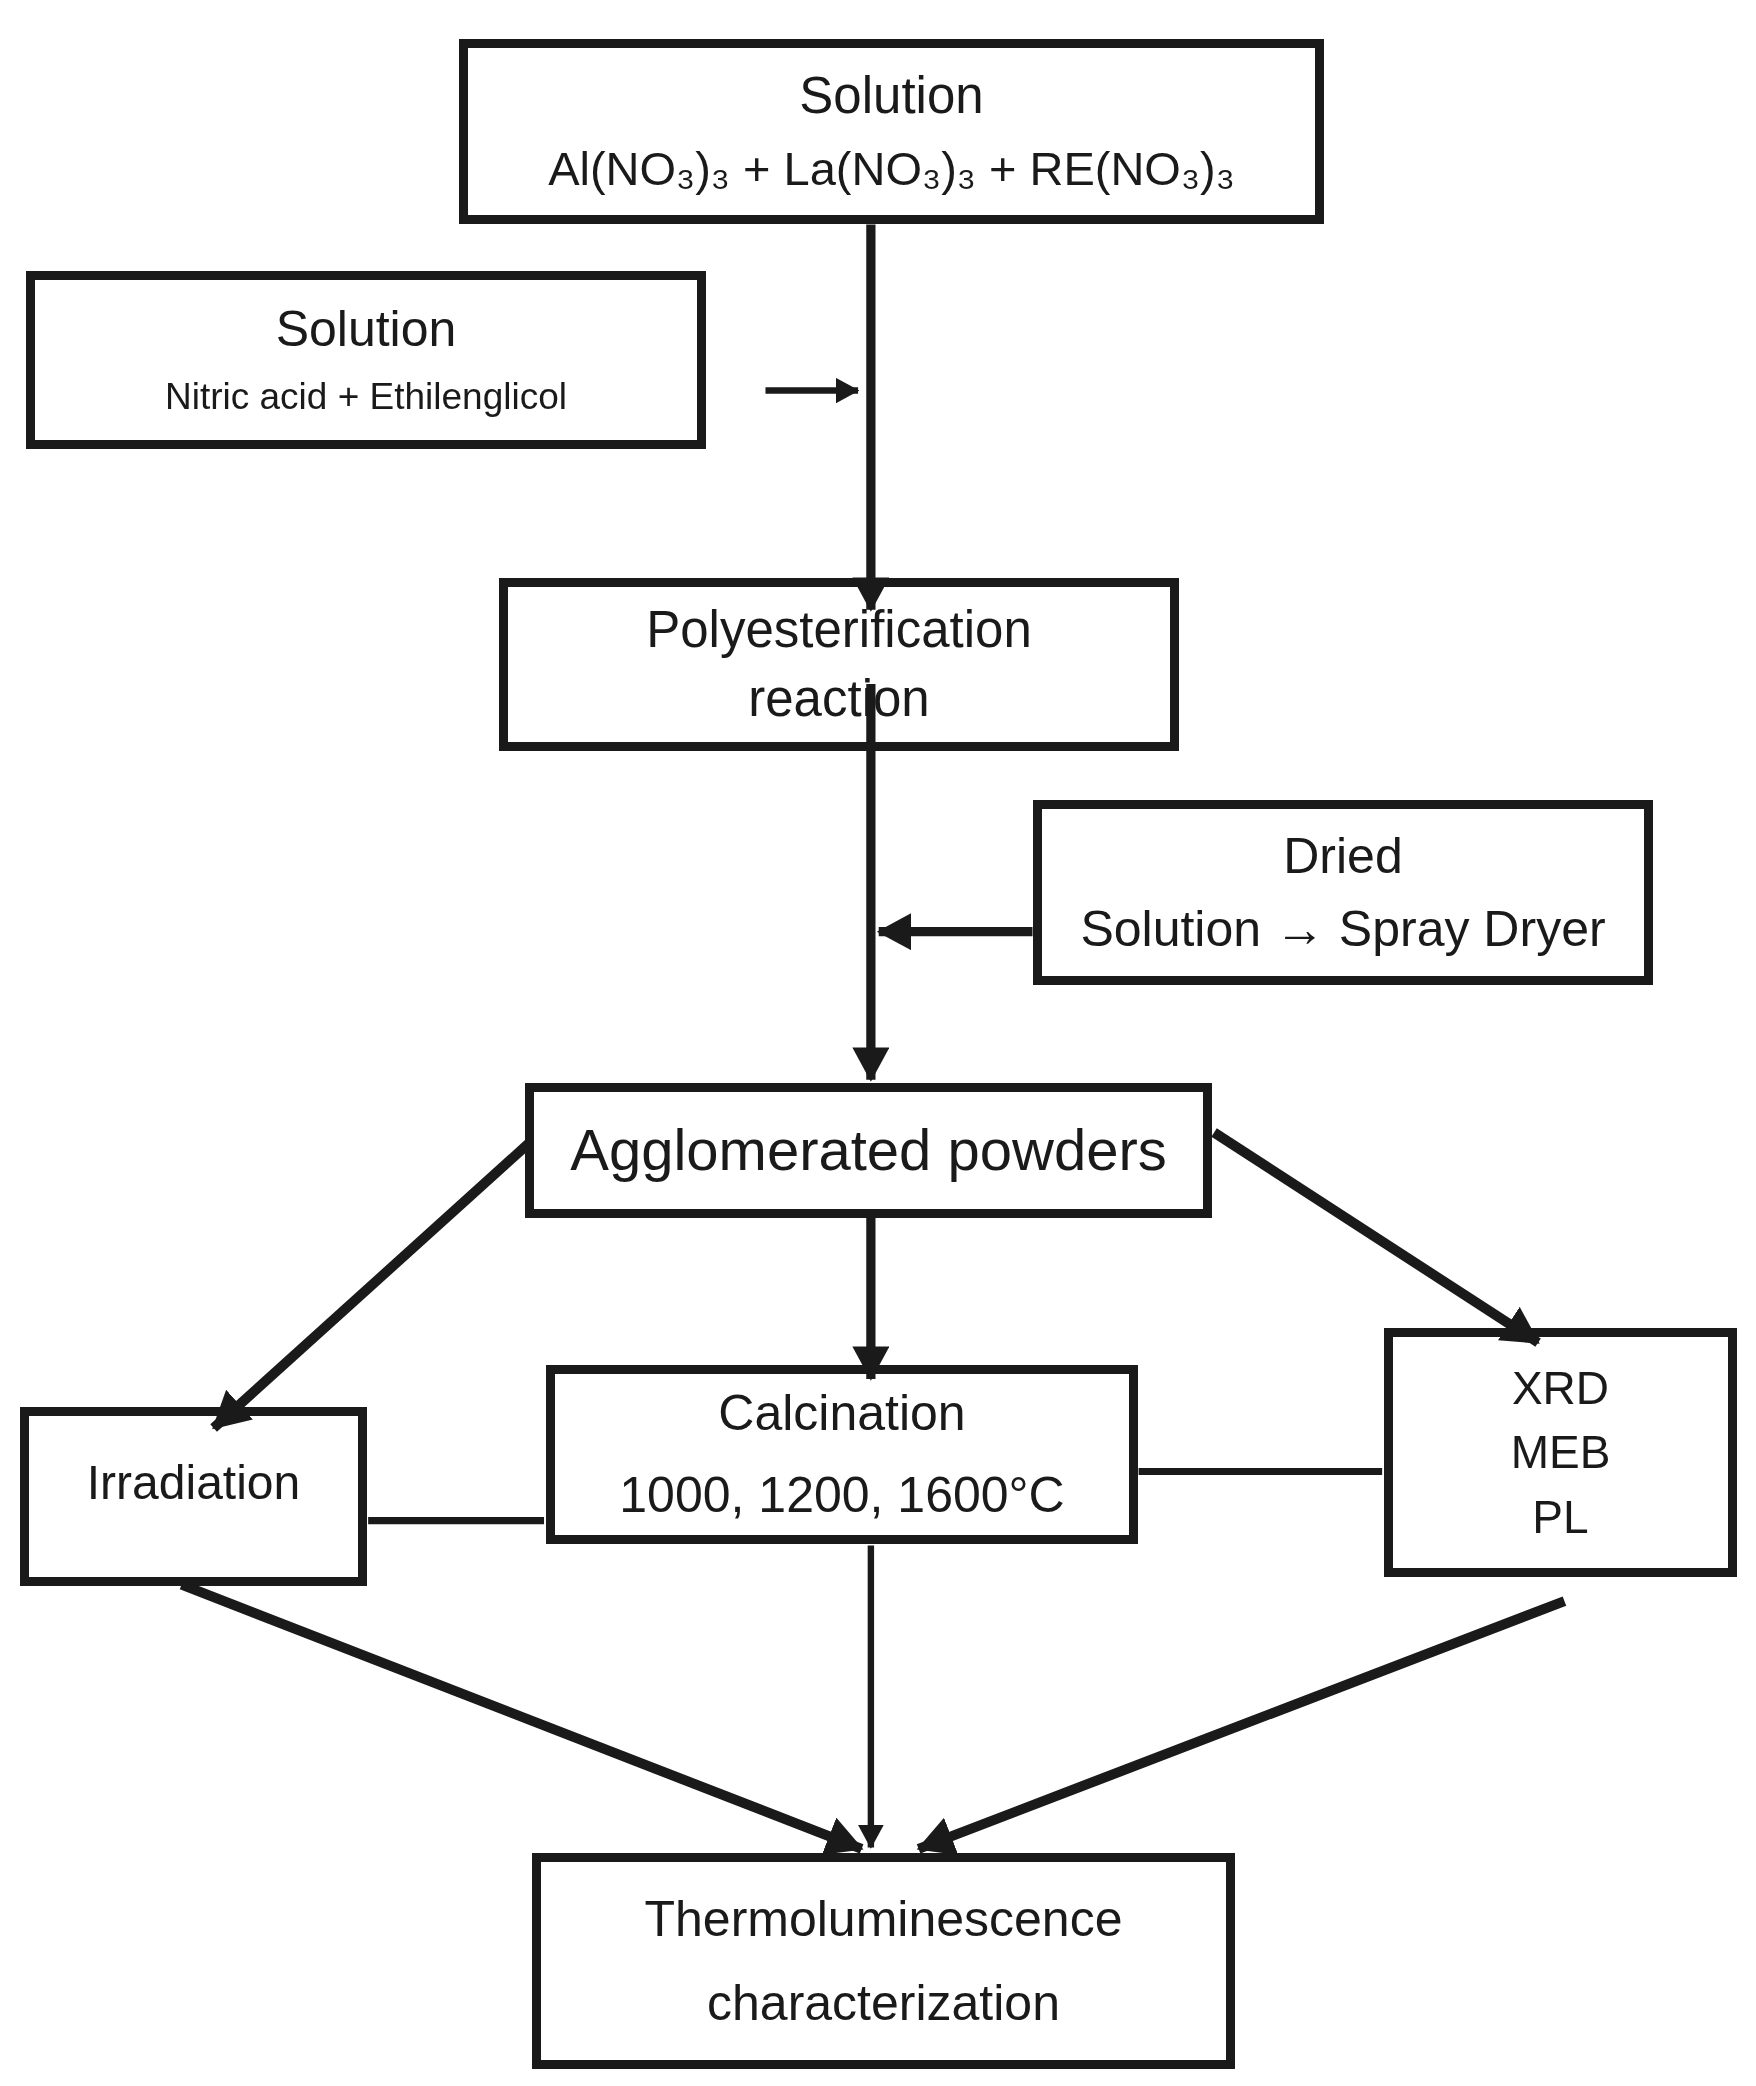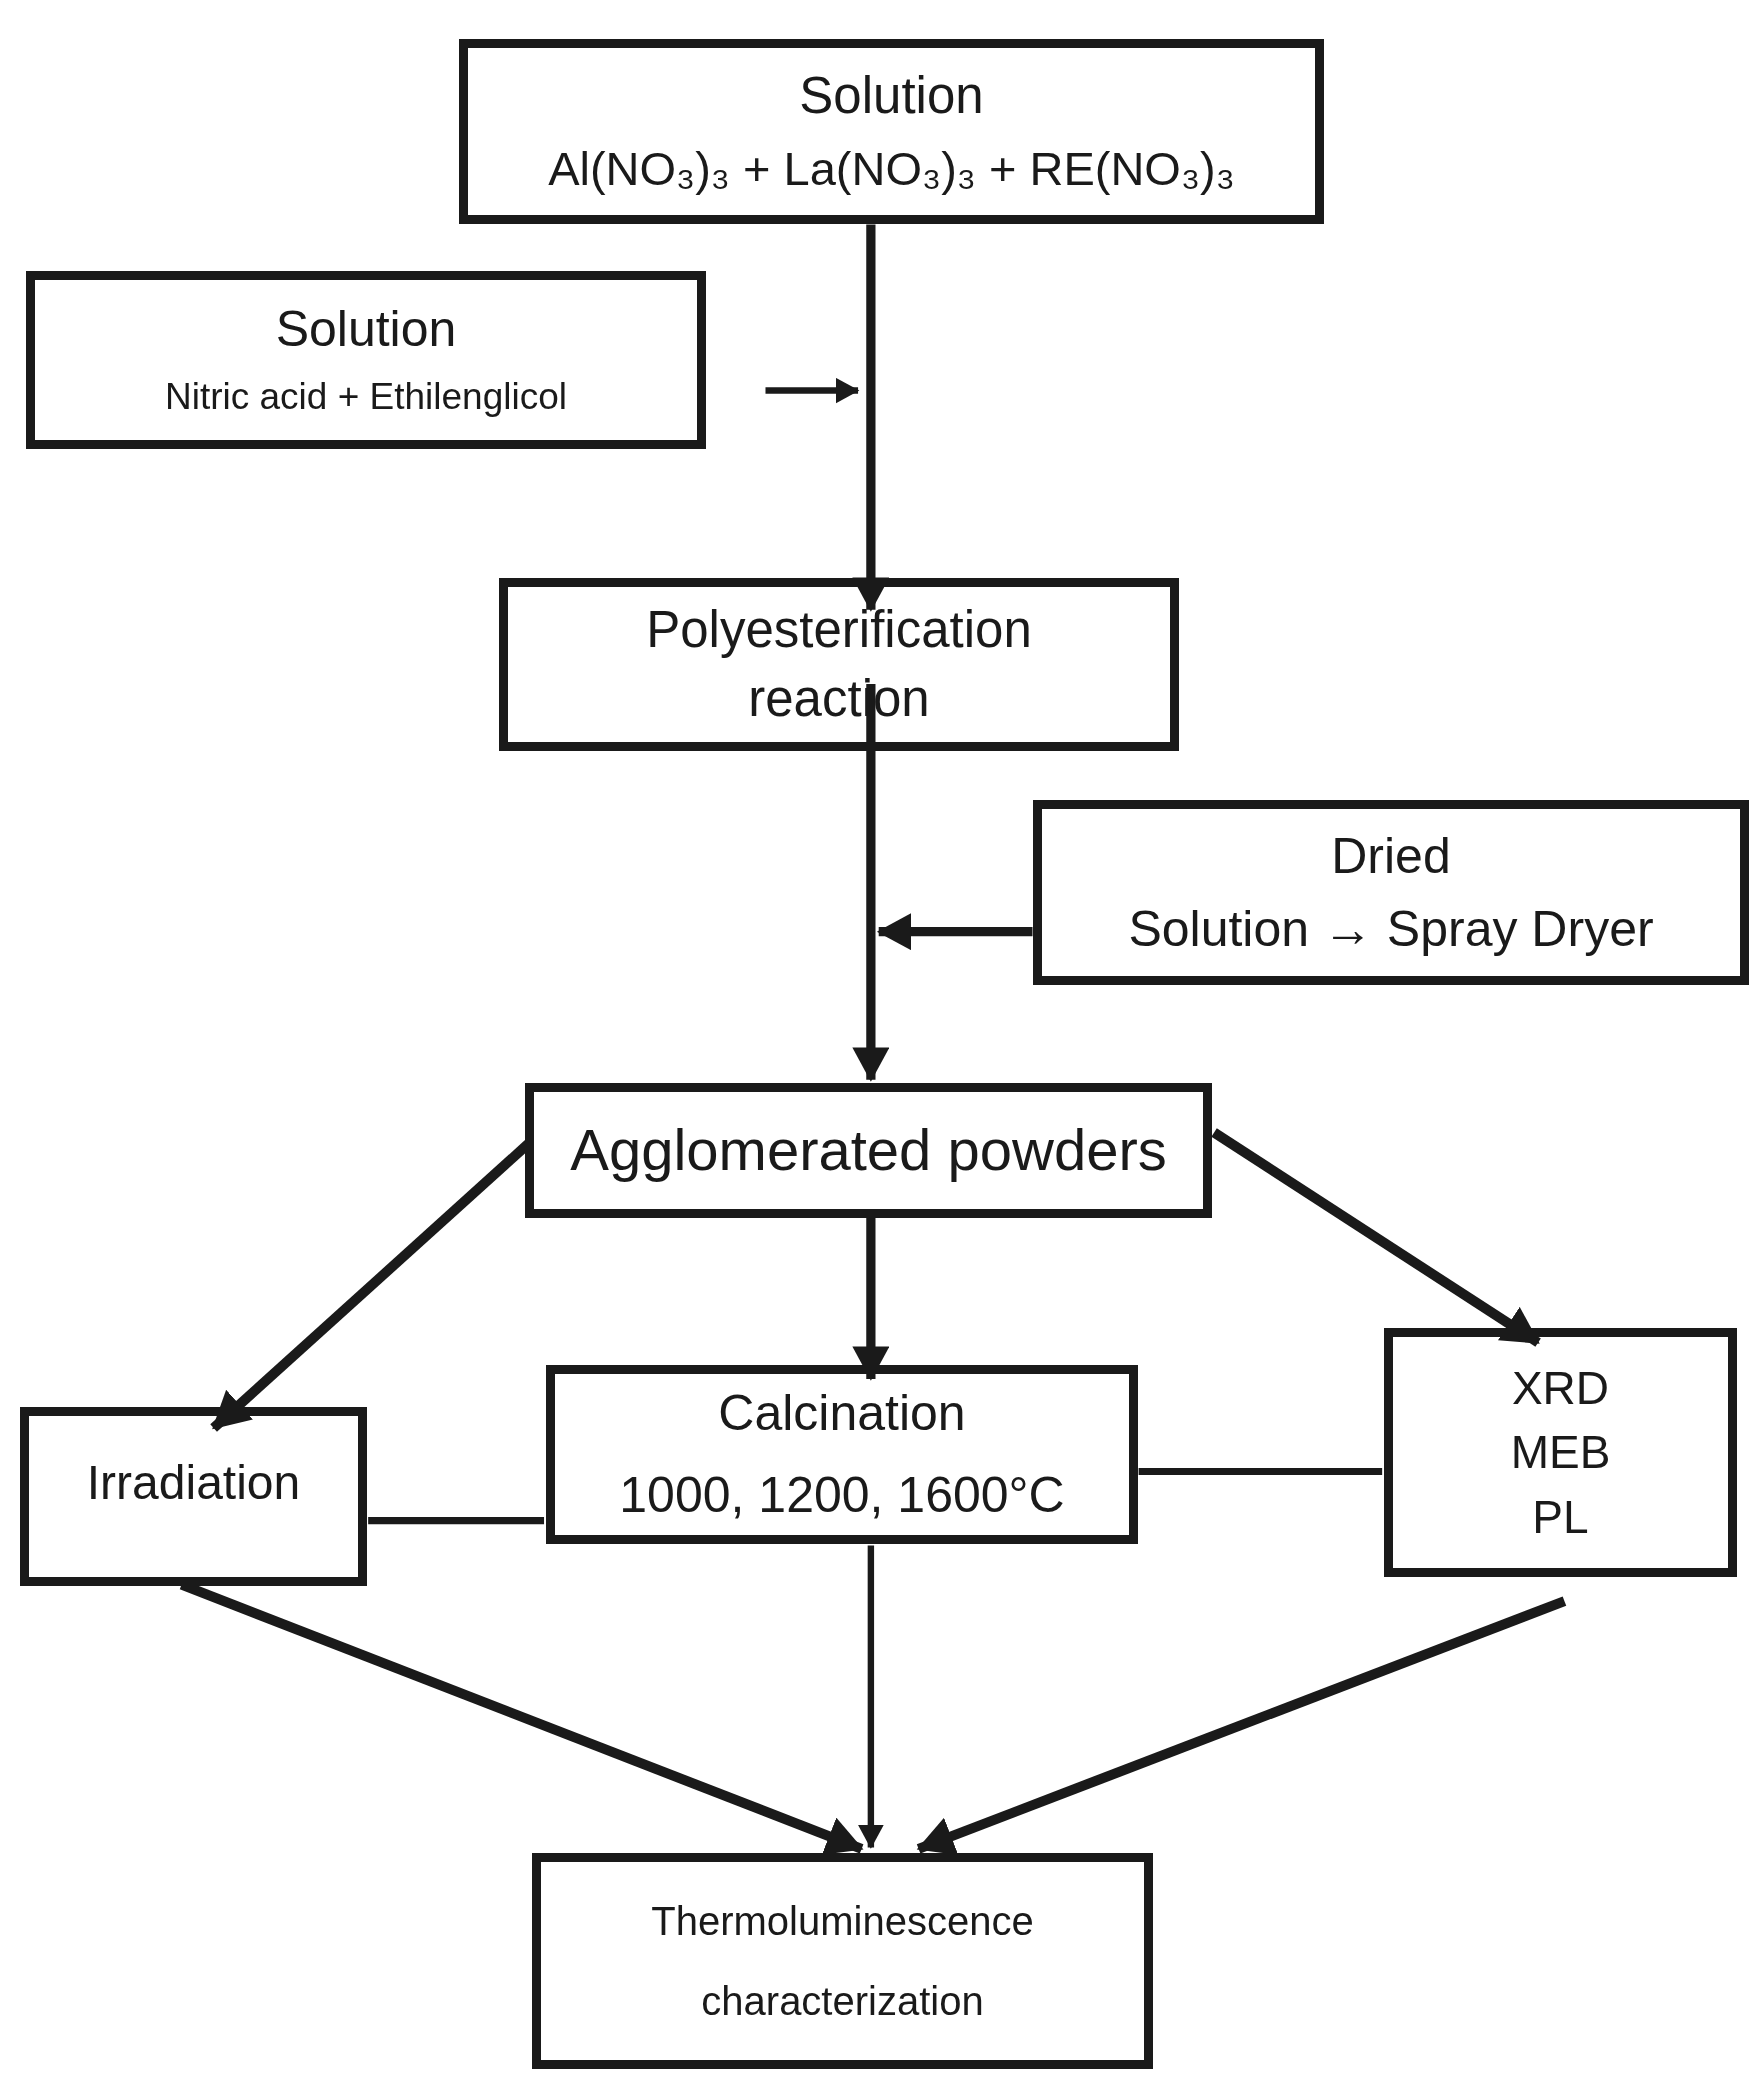--- a/index.html
+++ b/index.html
@@ -43,26 +43,26 @@
     display: block;
     line-height: 1.05;
     white-space: nowrap;
   }
   
   .n-solution-nitrates { left: 459px;  top: 39px;   width: 865px; height: 185px; font-size: 51px; }
   .n-solution-nitrates .ln2 { font-size: 47px; }
   .n-solution-acid     { left: 26px;   top: 271px;  width: 680px;  height: 178px; font-size: 50px; }
   .n-solution-acid .ln2 { font-size: 37px; }
   .n-polyesterification{ left: 499px;  top: 578px;  width: 680px;  height: 173px; font-size: 51px; }
-  .n-dried             { left: 1033px; top: 800px; width: 716px;  height: 185px; font-size: 50px; }
+  .n-dried             { left: 1033px; top: 800px; width: 620px;  height: 185px; font-size: 50px; }
   .n-agglomerated      { left: 525px;  top: 1083px; width: 687px;  height: 135px; font-size: 58px; justify-content: center; }
   .n-irradiation       { left: 20px;   top: 1407px; width: 347px;  height: 179px; font-size: 48px; justify-content: center; padding-bottom: 26px; }
   .n-calcination       { left: 546px;  top: 1365px; width: 592px;  height: 179px; font-size: 50px; gap: 16px; }
   .n-xrd               { left: 1384px; top: 1328px; width: 353px;  height: 249px; font-size: 46px; padding: 10px 0; align-items: center; }
-  .n-thermoluminescence{ left: 532px;  top: 1853px; width: 621px;  height: 216px; font-size: 40px; }
+  .n-thermoluminescence{ left: 532px;  top: 1853px; width: 703px;  height: 216px; font-size: 50px; }
 </style>
 </head>
 <body>
 
 <div class="canvas">
 
   <svg class="connector-layer" width="1756" height="2087" viewBox="0 0 2466 2930">
     <defs>
       <marker id="ah" markerUnits="strokeWidth" markerWidth="4.4" markerHeight="4.4" refX="3.5" refY="2" orient="auto">
         <path d="M0,0 L3.7,2 L0,4 Z" fill="#1a1a1a"></path>

